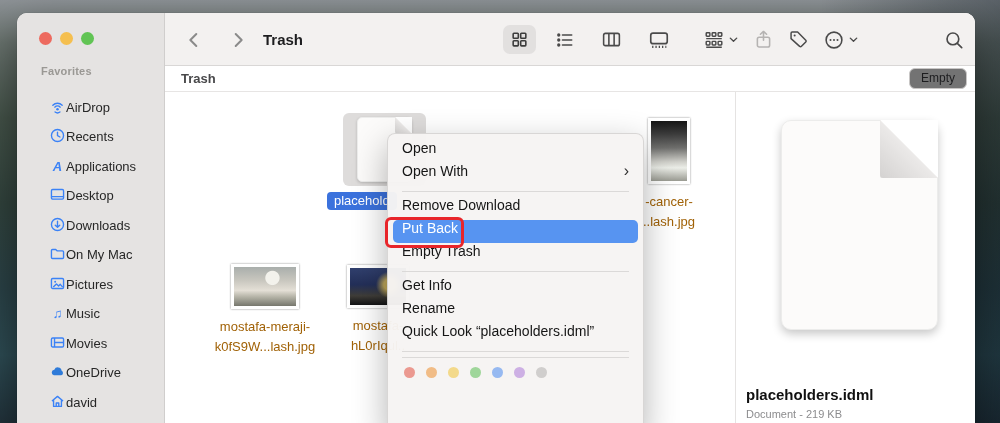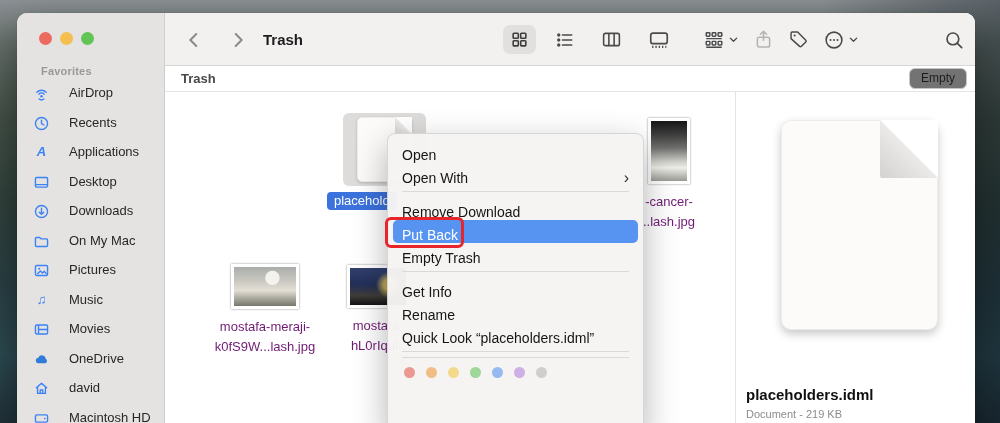--- a/index.html
+++ b/index.html
@@ -24,21 +24,21 @@
     width:148px; flex:0 0 148px; background:#e5e3e2;
     border-right:1px solid rgba(0,0,0,.09);
     padding-top:19px;
   }
   .lights { display:flex; gap:8px; padding-left:22px; }
   .light { width:13px; height:13px; border-radius:50%; }
   .light.red { background:#ed6a5f; }
   .light.yellow { background:#f5bf4f; }
   .light.green { background:#61c454; }
   .fav-label { margin:20px 0 6px 24px; font-size:11px; font-weight:bold; color:#9a9894; letter-spacing:.2px; }
-  .side-item { display:flex; align-items:flex-start; gap:19px; height:29.5px; padding-left:16px; font-size:13px; color:#272727; }
+  .side-item { display:flex; align-items:flex-end; gap:0; height:29.5px; padding-left:32px; font-size:13px; color:#272727; }
   .side-item svg { flex:0 0 17px; }
   .side-icon-txt { width:17px; text-align:center; color:#3b82f6; font-size:13px; font-weight:bold; }
 
   
   .main { flex:1; display:flex; flex-direction:column; background:#fff; }
   .toolbar { position:relative; height:53px; background:#f3f1f0; border-bottom:1px solid #d9d7d6; flex:0 0 53px; }
   .tb { position:absolute; top:0; height:53px; display:flex; align-items:center; }
   .nav-chevrons { left:18px; gap:22px; }
   .tb-title { left:98px; font-size:15px; font-weight:bold; color:#1d1d1f; }
   .view-group { left:338px; gap:12px; }
@@ -61,21 +61,21 @@
 
   .doc { position:relative; background:#fcfbfa; border:1px solid #ececeb; border-radius:5px;
     box-shadow:0 1px 3px rgba(0,0,0,.18); }
   .doc::before { content:""; position:absolute; top:-1px; right:-1px; width:17px; height:17px;
     background:#fff; clip-path:polygon(0 0,100% 0,100% 100%); }
   .doc::after { content:""; position:absolute; top:-1px; right:-1px; width:17px; height:17px;
     background:linear-gradient(225deg, #fff 15%, #eceae9 50%, #d4d2d1 100%);
     clip-path:polygon(0 0,100% 100%,0 100%); filter:drop-shadow(1px 1px 1px rgba(0,0,0,.15)); border-bottom-left-radius:3px;}
 
   .file { position:absolute; display:flex; flex-direction:column; align-items:center; }
-  .file-label { font-size:13px; color:#701a75; text-align:center; line-height:20px; }
+  .file-label { font-size:13px; color:#a16207; text-align:center; line-height:20px; }
   .sel-box { position:absolute; left:178px; top:21px; width:83px; height:73px; background:#dedcdb; border-radius:6px; }
   .sel-box .doc { position:absolute; left:14px; top:4px; width:55px; height:65px; }
   .sel-pill { position:absolute; left:162px; top:100px; background:#3b72dd; color:#fff; font-size:13px;
     padding:1px 7px 2px; border-radius:4px; white-space:nowrap; }
 
   .thumb { background:#fff; border:3px solid #fff; box-shadow:0 0 2px rgba(0,0,0,.45); }
   .thumb-cancer { width:42px; height:66px;
     background:linear-gradient(180deg,#161616 0%,#3c3c3c 22%,#6f6f6d 45%,#cfcfc9 68%,#eceee8 78%,#9a9b92 100%); }
   .thumb-meraji { width:68px; height:45px;
     background:
@@ -91,21 +91,21 @@
   .preview .doc.big { width:157px; height:210px; margin-left:35px; border-radius:10px;
     box-shadow:0 4px 10px rgba(0,0,0,.22); }
   .preview .doc.big::before, .preview .doc.big::after { width:58px; height:58px; }
   .preview-name { margin-top:56px; font-size:15px; font-weight:bold; color:#111; }
   .preview-meta { margin-top:5px; font-size:11px; color:#8c8c8e; }
 
   
   .menu { position:absolute; left:387px; top:133px; width:257px; height:300px;
     background:rgba(246,244,243,.97); border:1px solid rgba(0,0,0,.12); border-radius:8px;
     box-shadow:0 12px 34px rgba(0,0,0,.3); padding-top:6px; z-index:50; }
-  .menu-item { height:23px; margin:0 5px; padding:0 9px; display:flex; align-items:flex-end;
+  .menu-item { height:23px; margin:0 5px; padding:0 9px; display:flex; align-items:flex-start;
     font-size:14px; color:#151515; border-radius:5px; }
   .menu-item .arrow { margin-left:auto; font-size:16px; color:#333; line-height:1; }
   .menu-item.hl { background:#5794f1; color:#fff; }
   .menu-sep { height:1px; background:#dbd9d8; margin:5px 14px; }
   .tag-row { display:flex; gap:11px; padding:4px 0 0 16px; }
   .tag-dot { width:11px; height:11px; border-radius:50%; opacity:.85; }
 
   
   .red-box { position:absolute; left:385px; top:217px; width:79px; height:31px;
     border:3px solid #e8252a; border-radius:6px; z-index:60; }

